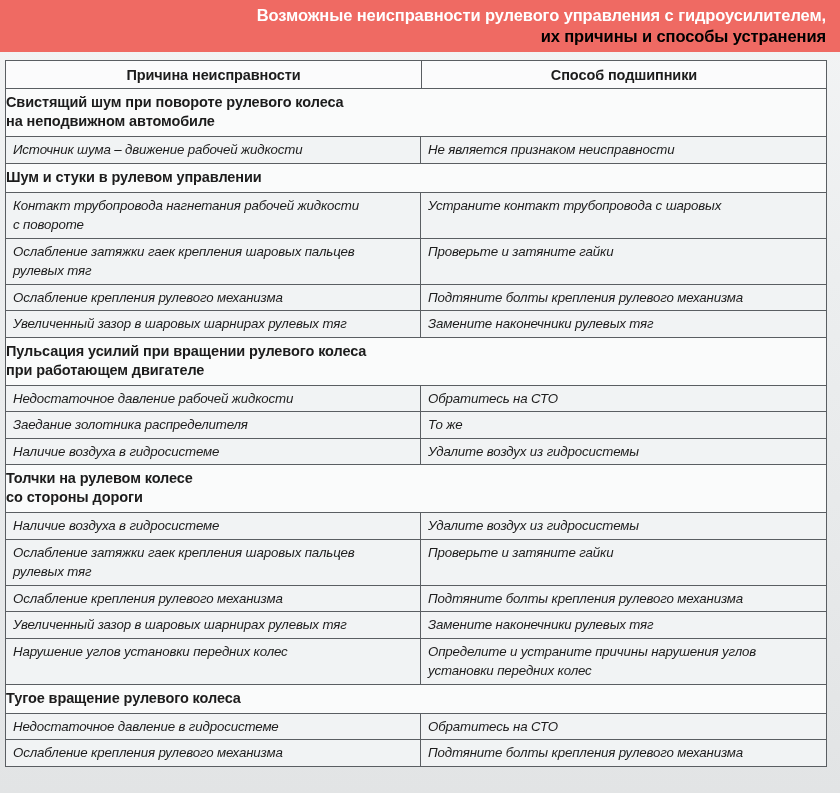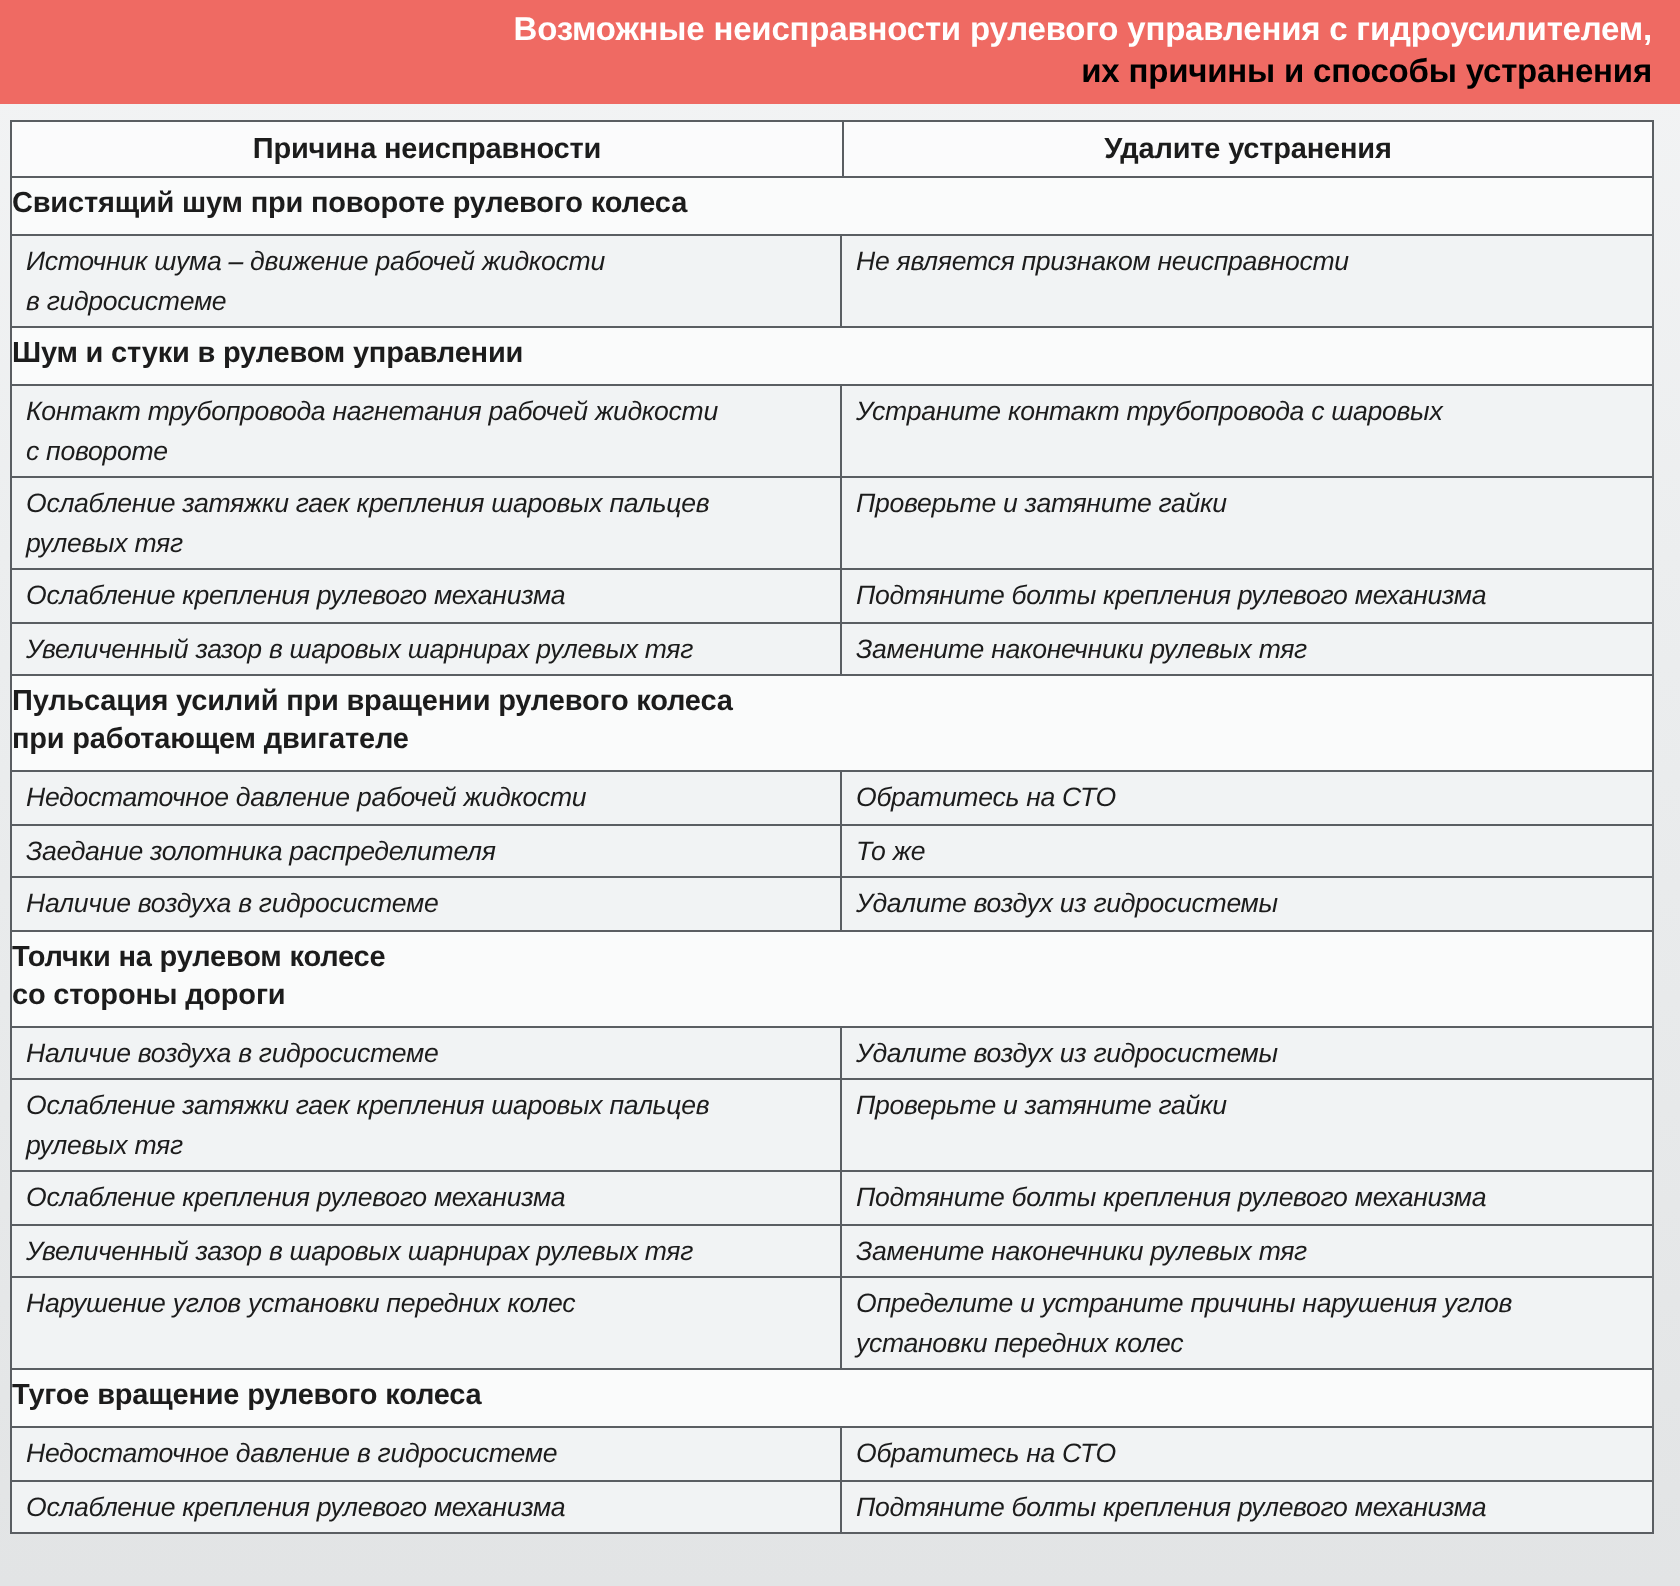--- a/index.html
+++ b/index.html
@@ -128,29 +128,29 @@
 <div id="page"></div>
 
 <div id="banner" style="background: rgb(239, 106, 99);">
   <div class="bline" style="color: rgb(255, 255, 255);">Возможные неисправности рулевого управления с гидроусилителем,</div>
   <div class="bline" style="color: #000000;">их причины и способы устранения</div>
 </div>
 
 <div id="table">
     <div class="row colhead first">
       <div class="cell c1">Причина неисправности</div>
-      <div class="cell c2">Удалите устранения</div>
+      <div class="cell c2">Способ подшипники</div>
     </div>
     <div class="row section">
       <div class="sline">Свистящий шум при повороте рулевого колеса</div>
+      <div class="sline">на неподвижном автомобиле</div>
     </div>
     <div class="row data">
       <div class="cell c1">
         <div>Источник шума – движение рабочей жидкости</div>
-        <div>в гидросистеме</div>
       </div>
       <div class="cell c2">
         <div>Не является признаком неисправности</div>
       </div>
     </div>
     <div class="row section">
       <div class="sline">Шум и стуки в рулевом управлении</div>
     </div>
     <div class="row data">
       <div class="cell c1">

